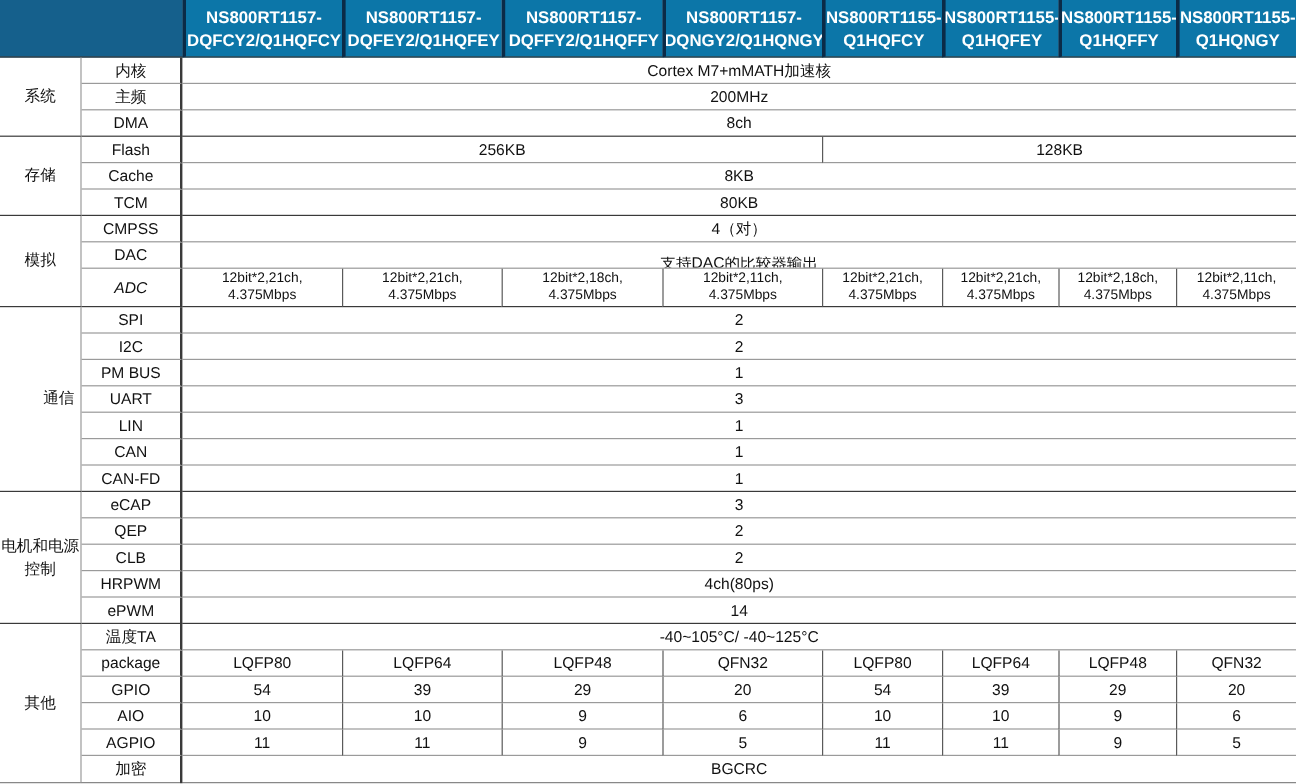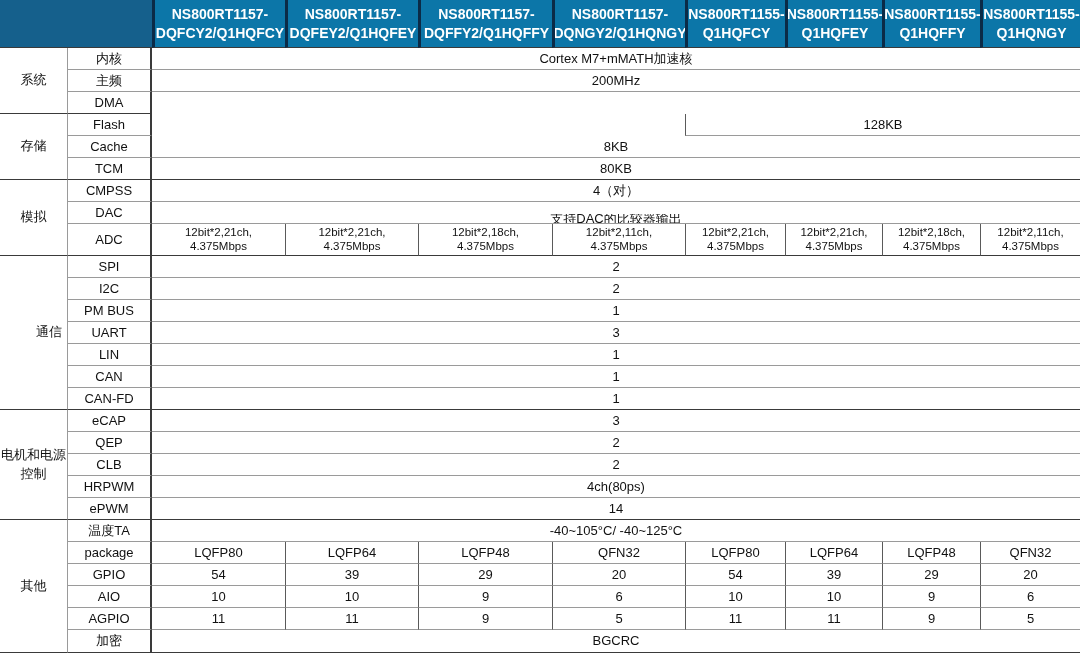--- a/index.html
+++ b/index.html
@@ -68,33 +68,35 @@
     <div class="cell phead" style="grid-area: 1 / 9 / span 1 / span 1;">NS800RT1155-
 Q1HQFFY</div>
     <div class="cell phead" style="grid-area: 1 / 10 / span 1 / span 1;">NS800RT1155-
 Q1HQNGY</div>
     <div class="cell cat" style="grid-area: 2 / 1 / span 3 / span 1;">系统</div>
     <div class="cell rlabel" style="grid-area: 2 / 2 / span 1 / span 1;">内核</div>
     <div class="cell val" style="grid-area: 2 / 3 / span 1 / span 8;">Cortex M7+mMATH加速核</div>
     <div class="cell rlabel" style="grid-area: 3 / 2 / span 1 / span 1;">主频</div>
     <div class="cell val" style="grid-area: 3 / 3 / span 1 / span 8;">200MHz</div>
     <div class="cell rlabel groupend" style="grid-area: 4 / 2 / span 1 / span 1;">DMA</div>
+    <div class="cell val groupend" style="grid-area: 4 / 3 / span 1 / span 8;">8ch</div>
     <div class="cell cat" style="grid-area: 5 / 1 / span 3 / span 1;">存储</div>
     <div class="cell rlabel" style="grid-area: 5 / 2 / span 1 / span 1;">Flash</div>
+    <div class="cell val" style="grid-area: 5 / 3 / span 1 / span 4;">256KB</div>
     <div class="cell val sep" style="grid-area: 5 / 7 / span 1 / span 4;">128KB</div>
     <div class="cell rlabel" style="grid-area: 6 / 2 / span 1 / span 1;">Cache</div>
     <div class="cell val" style="grid-area: 6 / 3 / span 1 / span 8;">8KB</div>
     <div class="cell rlabel groupend" style="grid-area: 7 / 2 / span 1 / span 1;">TCM</div>
     <div class="cell val groupend" style="grid-area: 7 / 3 / span 1 / span 8;">80KB</div>
     <div class="cell cat" style="grid-area: 8 / 1 / span 3 / span 1;">模拟</div>
     <div class="cell rlabel" style="grid-area: 8 / 2 / span 1 / span 1;">CMPSS</div>
     <div class="cell val" style="grid-area: 8 / 3 / span 1 / span 8;">4（对）</div>
     <div class="cell rlabel" style="grid-area: 9 / 2 / span 1 / span 1;">DAC</div>
     <div class="cell val" style="grid-area: 9 / 3 / span 1 / span 8; margin-top: 12px;">支持DAC的比较器输出</div>
-    <div class="cell rlabel groupend" style="grid-area: 10 / 2 / span 1 / span 1;">ADC</div>
+    <div class="cell rlabel groupend" style="grid-area: 10 / 2 / span 1 / span 1; font-style: italic;">ADC</div>
     <div class="cell val groupend adc" style="grid-area: 10 / 3 / span 1 / span 1;">12bit*2,21ch,
 4.375Mbps</div>
     <div class="cell val sep groupend adc" style="grid-area: 10 / 4 / span 1 / span 1;">12bit*2,21ch,
 4.375Mbps</div>
     <div class="cell val sep groupend adc" style="grid-area: 10 / 5 / span 1 / span 1;">12bit*2,18ch,
 4.375Mbps</div>
     <div class="cell val sep groupend adc" style="grid-area: 10 / 6 / span 1 / span 1;">12bit*2,11ch,
 4.375Mbps</div>
     <div class="cell val sep groupend adc" style="grid-area: 10 / 7 / span 1 / span 1;">12bit*2,21ch,
 4.375Mbps</div>

